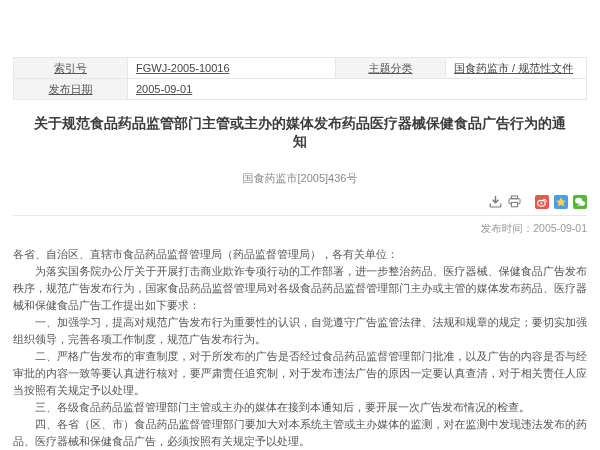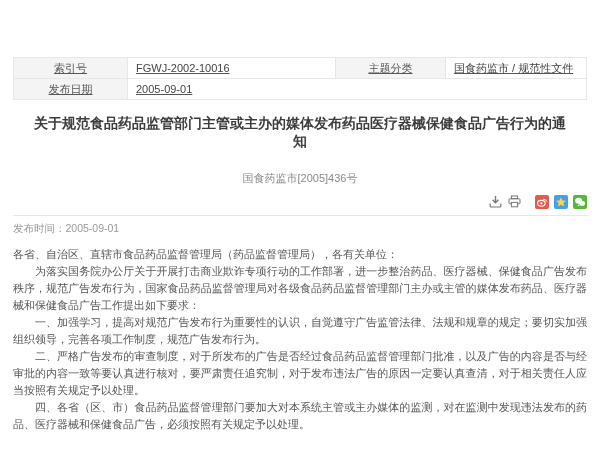--- a/index.html
+++ b/index.html
@@ -45,42 +45,42 @@
   .tool-btn{width:14px;height:14px;display:flex;align-items:center;justify-content:center;cursor:pointer;}
   .tool-btn svg{display:block;}
   .share-btn{
     width:14px;height:14px;border-radius:2px;cursor:pointer;
     display:flex;align-items:center;justify-content:center;
   }
   .share-btn svg{display:block;}
   .share-gap{width:4px;}
 
   .pub-line{
-    margin:6px 13px 8px 13px;
+    margin:6px 13px 8px 13px;text-align:right;
     font-size:10.5px;color:#9a9a9a;
   }
 
   
   .doc-body{
     margin:10px 13px 0 13px;font-size:11px;line-height:17px;
     color:#565656;text-align:justify;
   }
   .doc-body p{margin:0;font-family:Liberation Serif, serif;}
   .doc-body p.para{text-indent:2em;}
 </style>
 </head>
 <body>
 
 <div class="page">
 
   <table class="meta-table">
     <tbody>
         <tr>
       <td class="lbl c1">索引号</td>
-      <td class="val c2">FGWJ-2002-10016</td>
+      <td class="val c2">FGWJ-2005-10016</td>
       <td class="lbl lbl2 c3">主题分类</td>
       <td class="val c4">国食药监市 / 规范性文件</td>
     </tr>
     <tr>
       <td class="lbl">发布日期</td>
       <td class="val" colspan="3">2005-09-01</td>
     </tr>
   </tbody>
     </table>
 
@@ -126,16 +126,17 @@
 
   <div class="pub-line">
     <span>发布时间：</span><span>2005-09-01</span>
   </div>
 
   <div class="doc-body">
     <p class="salutation">各省、自治区、直辖市食品药品监督管理局（药品监督管理局），各有关单位：</p>
     <p class="para">为落实国务院办公厅关于开展打击商业欺诈专项行动的工作部署，进一步整治药品、医疗器械、保健食品广告发布秩序，规范广告发布行为，国家食品药品监督管理局对各级食品药品监督管理部门主办或主管的媒体发布药品、医疗器械和保健食品广告工作提出如下要求：</p>
     <p class="para">一、加强学习，提高对规范广告发布行为重要性的认识，自觉遵守广告监管法律、法规和规章的规定；要切实加强组织领导，完善各项工作制度，规范广告发布行为。</p>
     <p class="para">二、严格广告发布的审查制度，对于所发布的广告是否经过食品药品监督管理部门批准，以及广告的内容是否与经审批的内容一致等要认真进行核对，要严肃责任追究制，对于发布违法广告的原因一定要认真查清，对于相关责任人应当按照有关规定予以处理。</p>
+    <p class="para">三、各级食品药品监督管理部门主管或主办的媒体在接到本通知后，要开展一次广告发布情况的检查。</p>
     <p class="para">四、各省（区、市）食品药品监督管理部门要加大对本系统主管或主办媒体的监测，对在监测中发现违法发布的药品、医疗器械和保健食品广告，必须按照有关规定予以处理。</p>
   </div>
 
 </div>
 
 </body></html>

